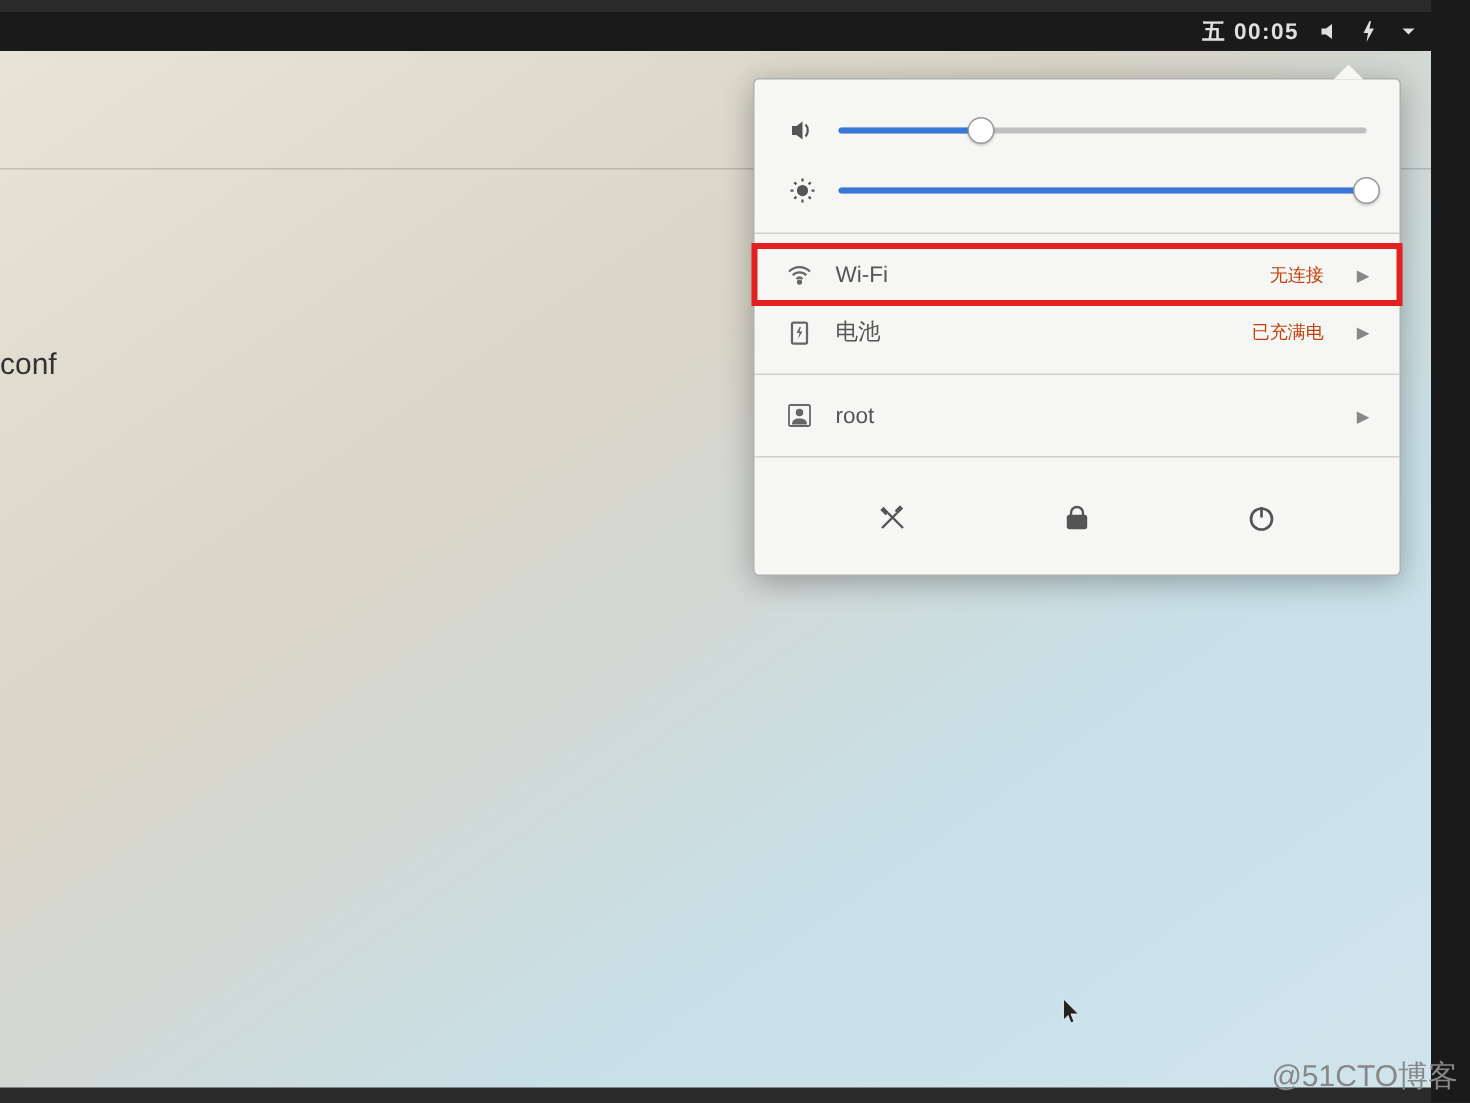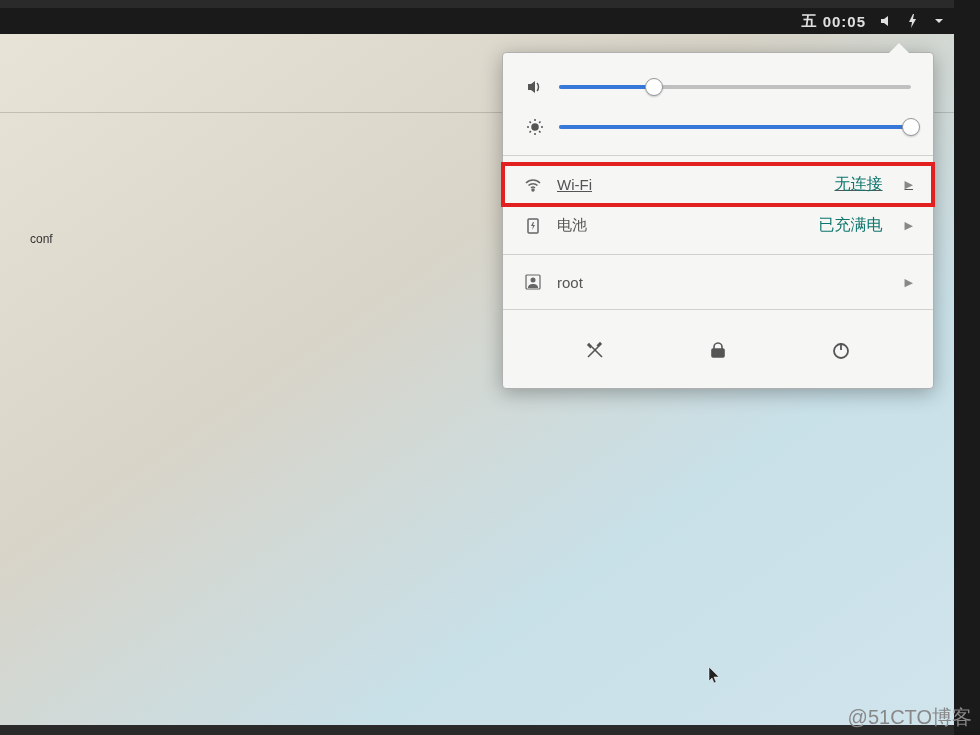--- a/index.html
+++ b/index.html
@@ -52,23 +52,22 @@
       top: 104px;
       left: 0;
       right: 0;
       height: 1px;
       background: rgba(0,0,0,0.15);
     }
     .left-text {
       position: absolute;
       top: 224px;
       left: 0;
-      font-size: 12px;
+      font-size: 20px;
       color: #333;
-      padding-left: 30px;
     }
     .dropdown-panel {
       position: absolute;
       top: 44px;
       right: 20px;
       width: 432px;
       background: #f6f6f4;
       border: 1px solid #b0b0b0;
       border-radius: 4px;
       box-shadow: 0 4px 20px rgba(0,0,0,0.3);
@@ -134,38 +133,37 @@
       align-items: center;
       padding: 10px 20px;
       gap: 14px;
       color: #555;
       font-size: 15px;
       position: relative;
     }
     .menu-row.highlighted {
       outline: 4px solid #e22020;
       outline-offset: -2px;
-      text-decoration: underline;
     }
     .menu-icon {
       width: 20px;
       display: flex;
       align-items: center;
       justify-content: center;
       color: #666;
     }
     .menu-label {
       flex: 0 0 auto;
     }
     .menu-spacer {
       flex: 1;
     }
     .menu-status {
-      color: #0f766e;
-      font-size: 16px;
+      color: #c2410c;
+      font-size: 12px;
     }
     .menu-chevron {
       color: #888;
       font-size: 11px;
       margin-left: 8px;
     }
     .bottom-actions {
       display: flex;
       justify-content: space-around;
       padding: 12px 30px 4px 30px;

